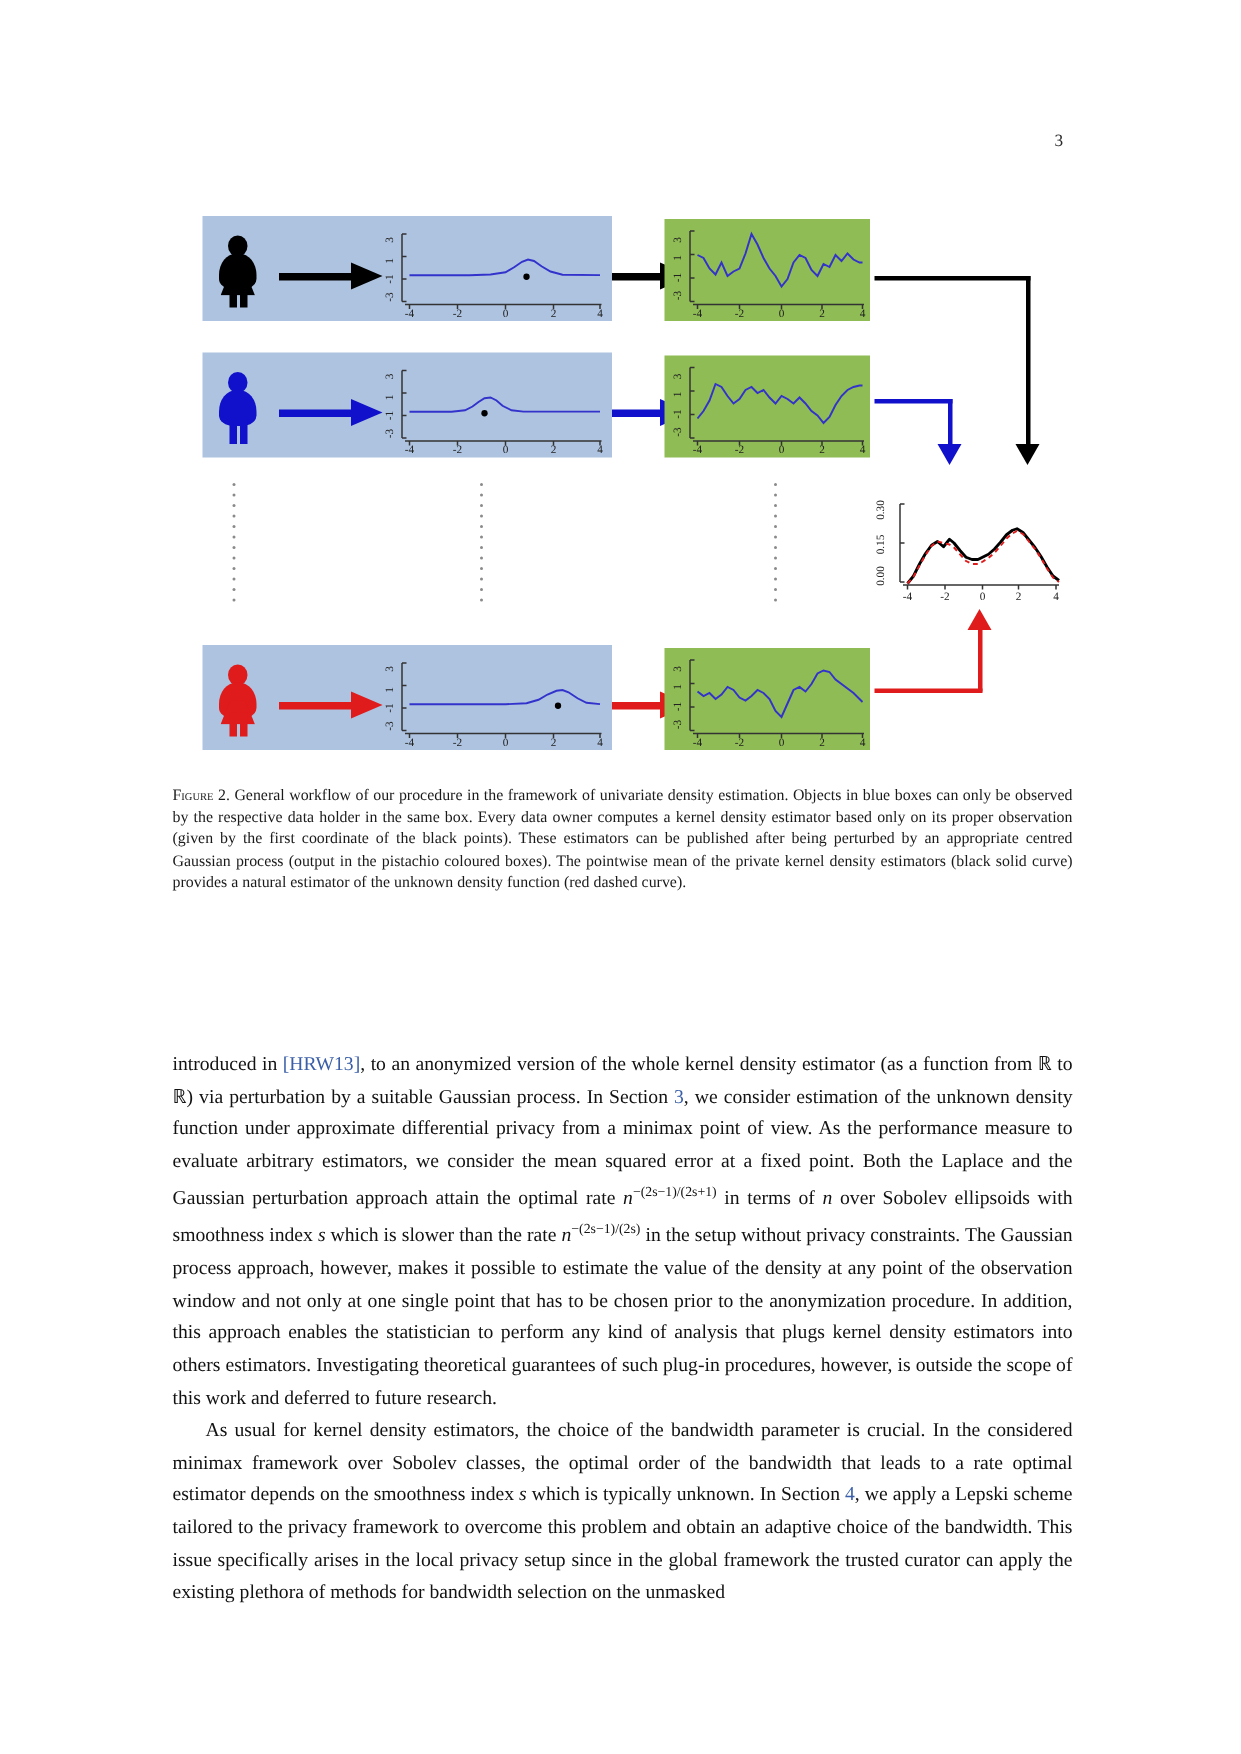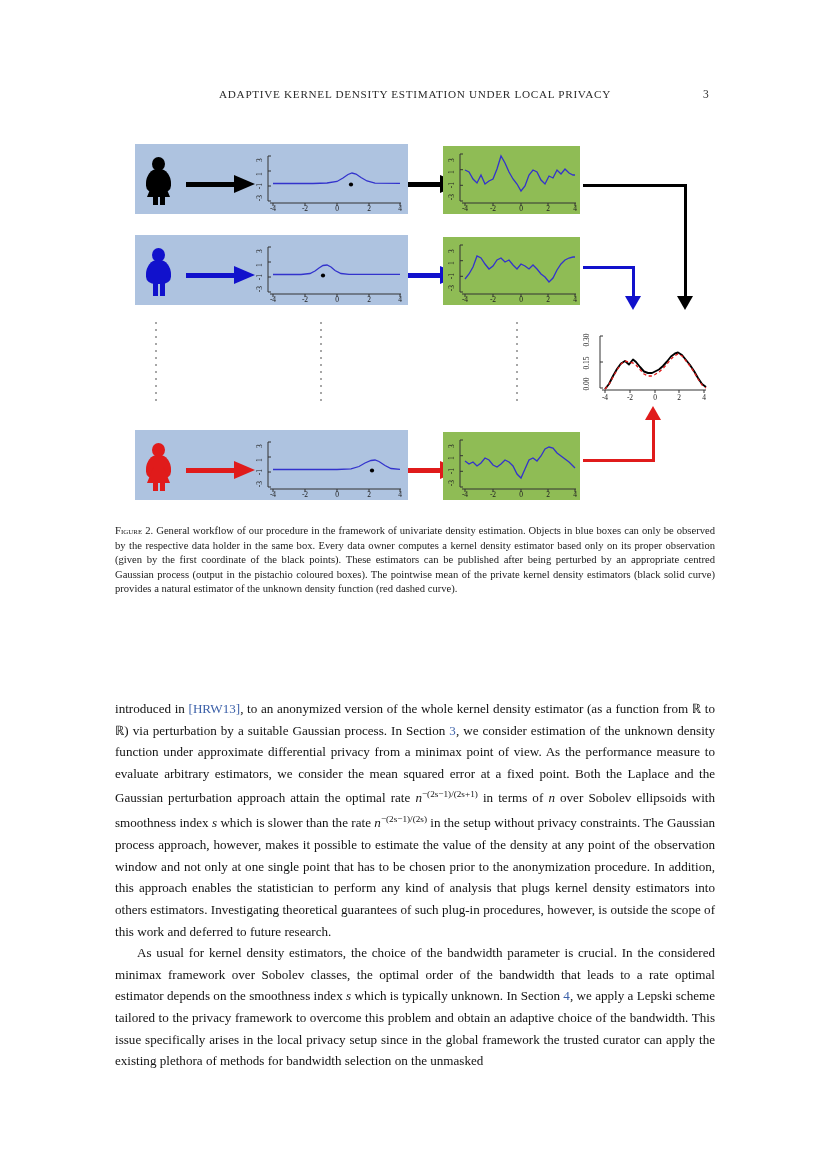--- a/index.html
+++ b/index.html
@@ -115,23 +115,20 @@
   .body-col p.first { text-indent:0; }
   .lnk { color:#3a5fa8; }
   .math { font-family:"Liberation Serif", serif; font-style:italic; }
   sup.frac { font-style:normal; font-size:9.2px; }
 </style>
 </head>
 <body>
 
 <div class="page">
 
-  <div class="runhead">
-    <span class="title">Adaptive Kernel Density Estimation under Local Privacy</span>
-  </div>
   <div class="folio" style="left:703px;">3</div>
 
   <div class="figure">
 
     <div class="rowbox" style="left:135px; top:144px; width:273px; height:70px;"></div>
 
     <div class="person" style="left:142px; top:157px;">
       <div class="head" style="background:#000;"></div>
       <div class="body" style="background:#000;"></div>
       <div class="skirt" style="background:#000;"></div>

